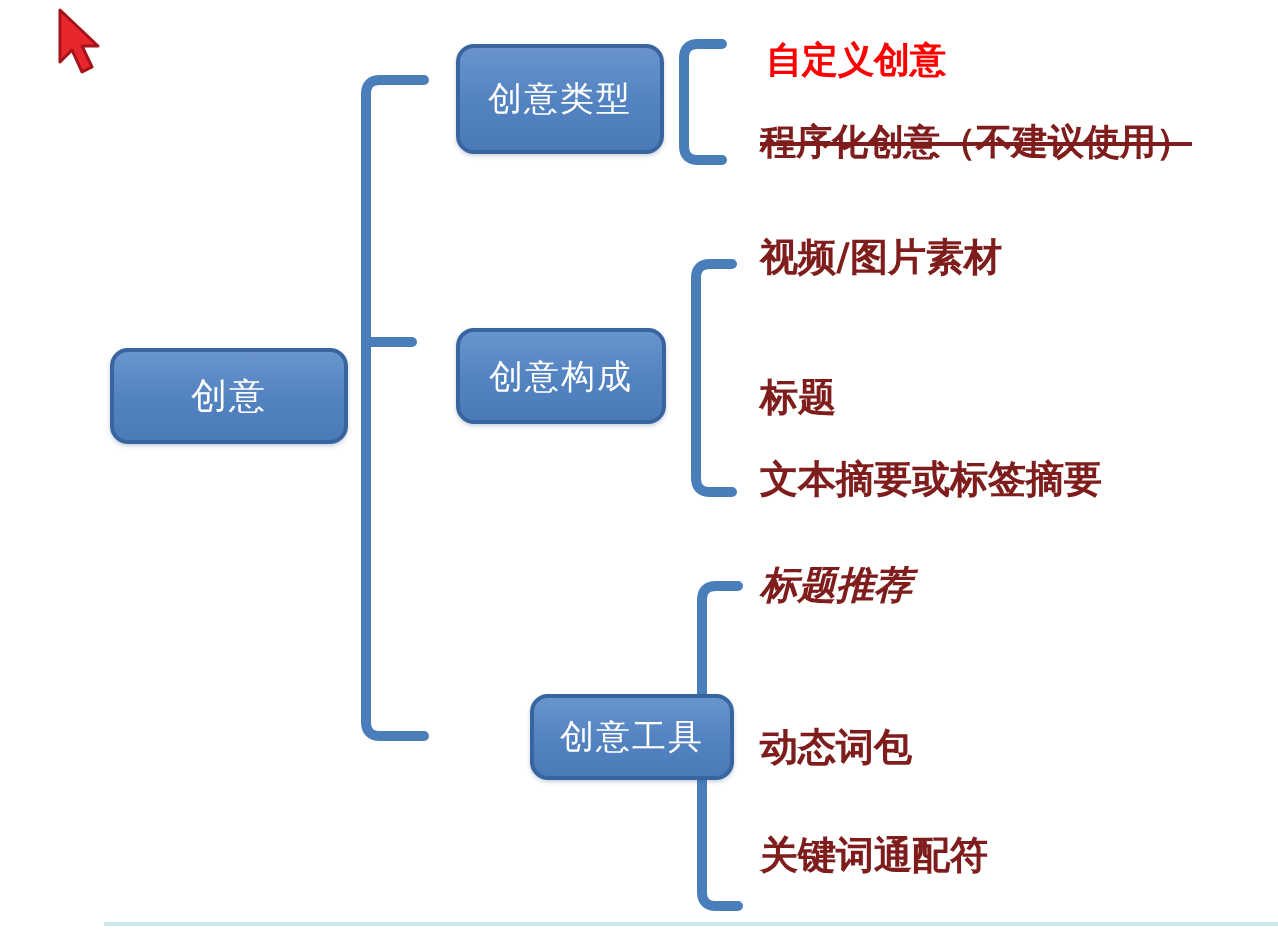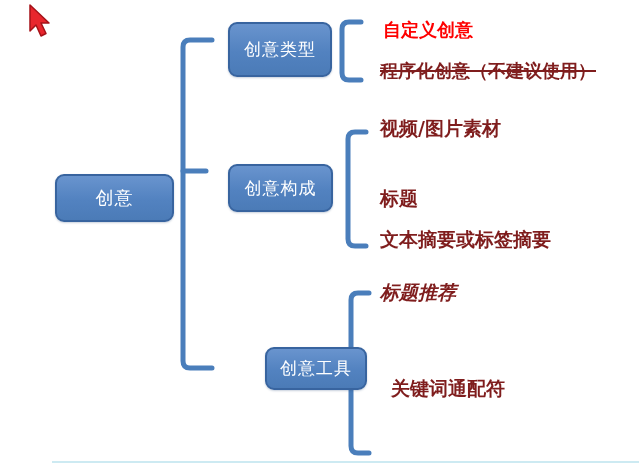--- a/index.html
+++ b/index.html
@@ -77,21 +77,22 @@
   <div class="leaf highlight" style="top:30px;">自定义创意</div>
   <div class="leaf struck" style="top:71px;">
     <span class="strike-span">程序化创意（不建议使用）</span>
   </div>
 
   <div class="leaf" style="top:129px;">视频/图片素材</div>
   <div class="leaf" style="top:199px;">标题</div>
   <div class="leaf" style="top:240px;">文本摘要或标签摘要</div>
 
   <div class="leaf" style="top:293px;font-style:italic;">标题推荐</div>
-  <div class="leaf" style="top:389px;margin-left:11px;">关键词通配符</div>
+  <div class="leaf" style="top:374px;">动态词包</div>
+  <div class="leaf" style="top:428px;">关键词通配符</div>
 
   <div class="baseline-rule"></div>
 
   <svg class="cursor" viewBox="0 0 32 38" xmlns="http://www.w3.org/2000/svg">
     <polygon points="4,1 4,27 10,21 15,32 20,29.5 15,19 23,19" fill="#e8262d" stroke="#a51218" stroke-width="1.5" stroke-linejoin="round"></polygon>
   </svg>
 
 </div>
 
 </body></html>

